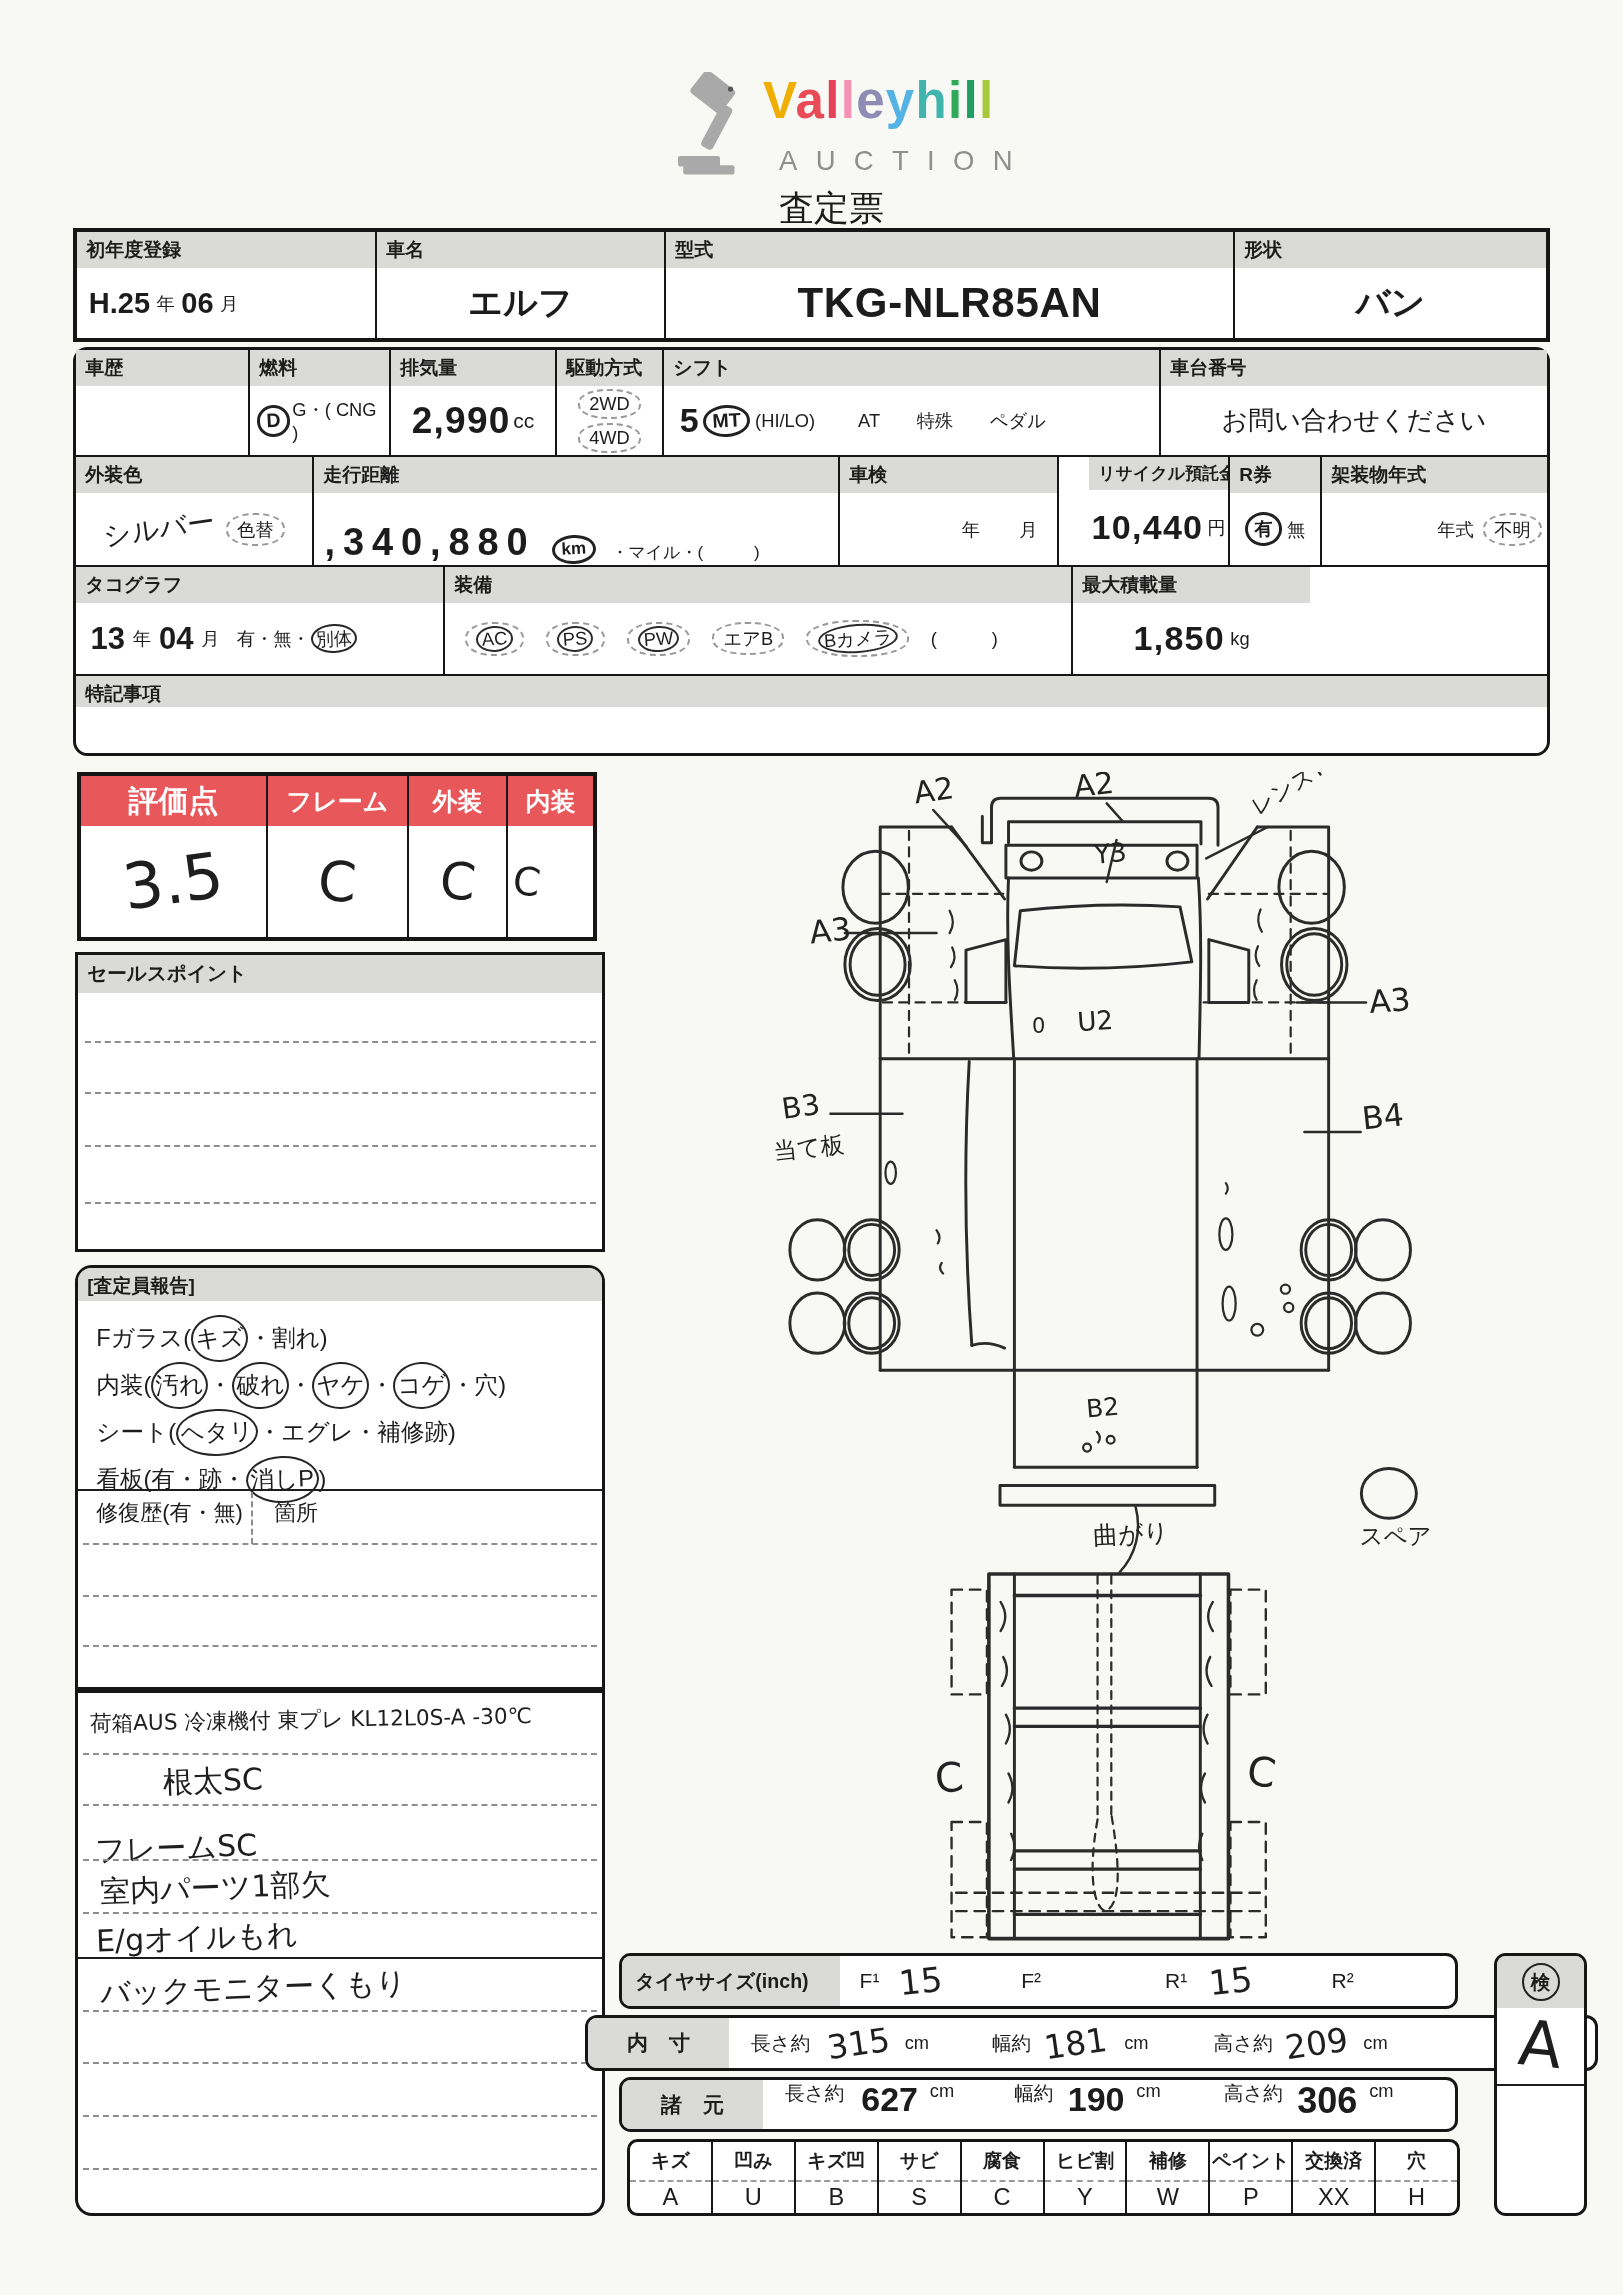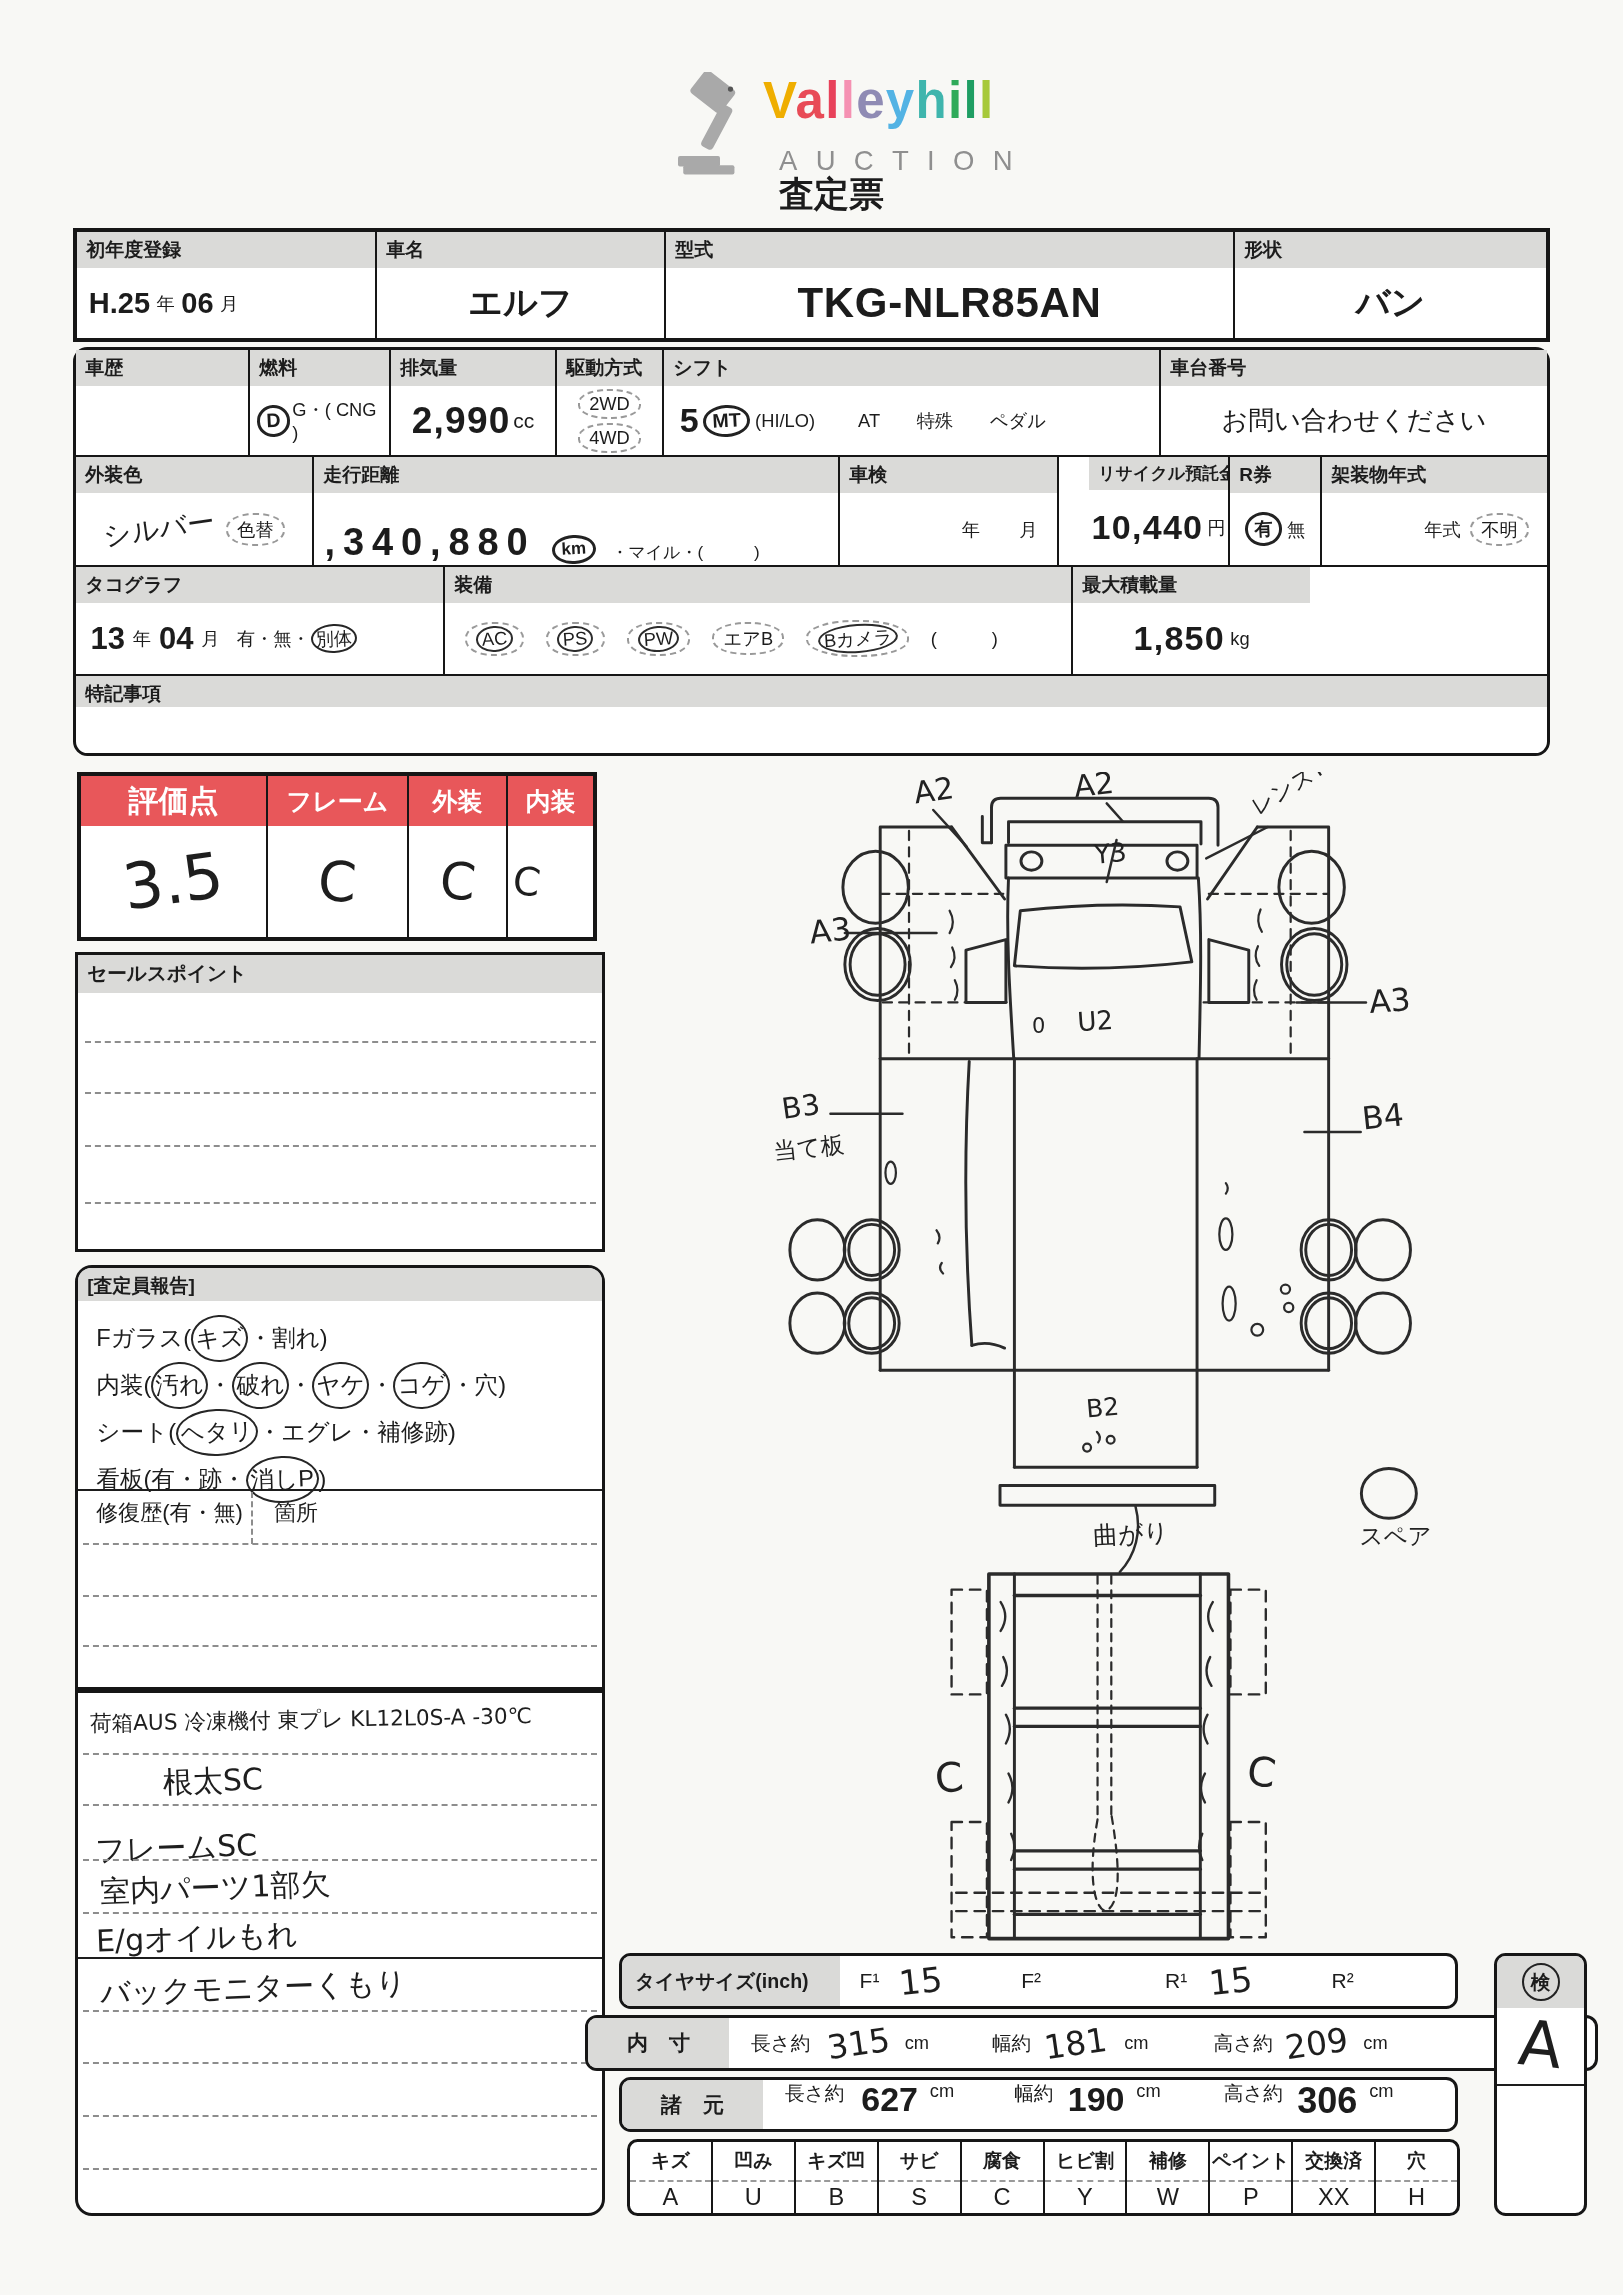--- a/index.html
+++ b/index.html
@@ -45,21 +45,21 @@
         <rect x="6" y="128" width="64" height="16" rx="3"></rect>
         <rect x="14" y="142" width="78" height="14" rx="3"></rect>
       </g>
       <circle cx="86" cy="26" r="4" fill="#555"></circle>
     </svg>
   </div>
   <div class="abs" style="left:763px;top:71px;white-space:nowrap;">
     <span class="brandletter" style="color: rgb(239, 174, 0);">V</span><span class="brandletter" style="color: rgb(232, 75, 86);">a</span><span class="brandletter" style="color: rgb(232, 66, 90);">l</span><span class="brandletter" style="color: rgb(245, 145, 178);">l</span><span class="brandletter" style="color: rgb(143, 139, 180);">e</span><span class="brandletter" style="color: rgb(83, 179, 228);">y</span><span class="brandletter" style="color: rgb(63, 181, 173);">h</span><span class="brandletter" style="color: rgb(47, 170, 89);">i</span><span class="brandletter" style="color: rgb(31, 158, 99);">l</span><span class="brandletter" style="color: rgb(166, 201, 58);">l</span>
   </div>
   <div class="abs" style="left:779px;top:145px;font-size:27.5px;letter-spacing:18.3px;color:#8f8f8f;font-weight:400;">AUCTION</div>
-  <div class="abs" style="left:720px;top:171px;width:223px;text-align:center;font-size:35px;font-weight:700;">査定票</div>
+  <div class="abs" style="left:720px;top:185px;width:223px;text-align:center;font-size:35px;font-weight:400;">査定票</div>
 
   <div class="box" style="left:73px;top:228px;width:1477px;height:114px;border-width:4.6px;">
     <div class="tbl">
       <div class="tcell" style="width:298px;">
         <div class="chead">初年度登録</div>
         <div class="cval" style="justify-content:flex-start;padding-left:11.8px;">
           <span class="mid" style="font-size:29px;">H.25</span>
           <span class="sm">年</span>
           <span class="mid" style="font-size:29px;">06</span>
           <span class="sm">月</span>
@@ -165,21 +165,21 @@
       </div>
       <div class="tcell" style="width:92px;">
         <div class="chead">R券</div>
         <div class="cval" style="gap:5.2px;">
           <span class="hcirc" style="font-size:18.3px;">有</span>
           <span class="sm">無</span>
         </div>
       </div>
       <div class="tcell" style="flex:1;">
         <div class="chead">架装物年式</div>
-        <div class="cval" style="justify-content:flex-end;gap:9.2px;padding-right:18px;">
+        <div class="cval" style="justify-content:flex-end;gap:9.2px;padding-right:5px;">
           <span class="sm">年式</span>
           <span class="dcirc">不明</span>
         </div>
       </div>
     </div>
 
     <div style="display:flex;height:107px;border-bottom:2.6px solid #161616;">
       <div class="tcell" style="width:367px;">
         <div class="chead">タコグラフ</div>
         <div class="cval" style="justify-content:flex-start;gap:7.9px;padding-left:14.4px;">

